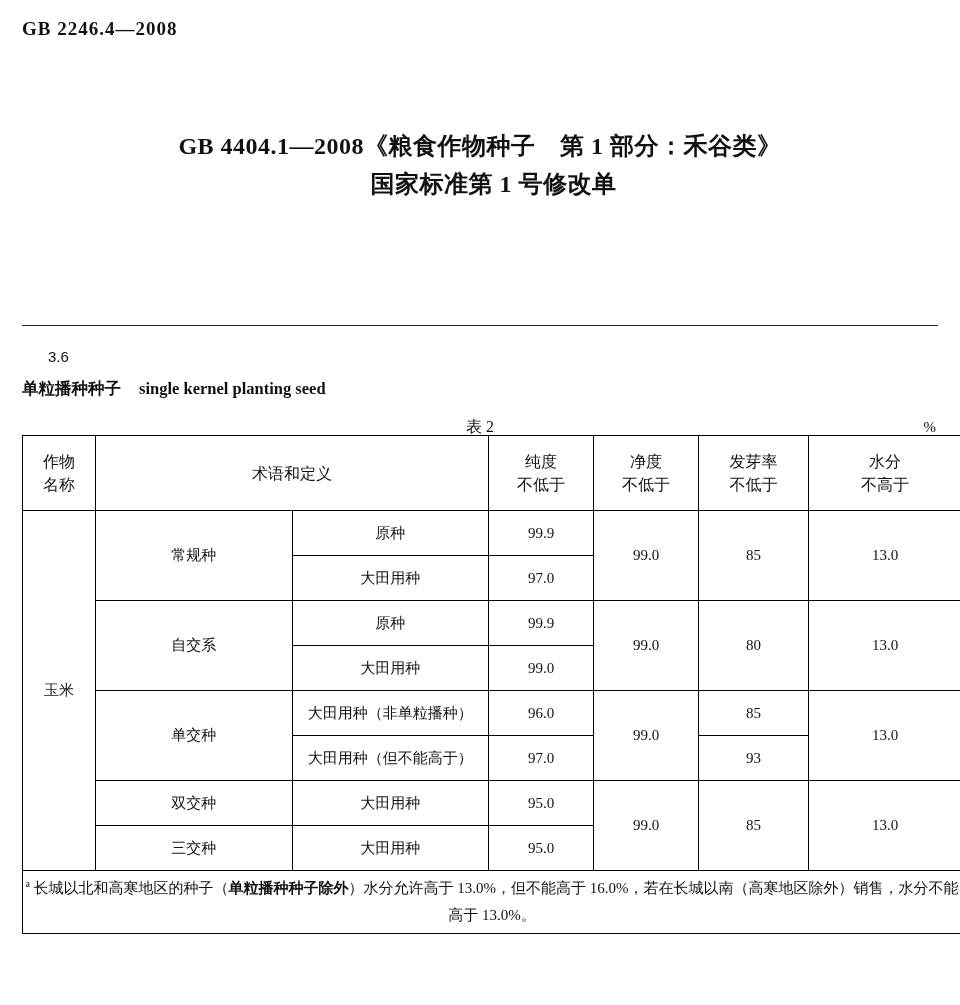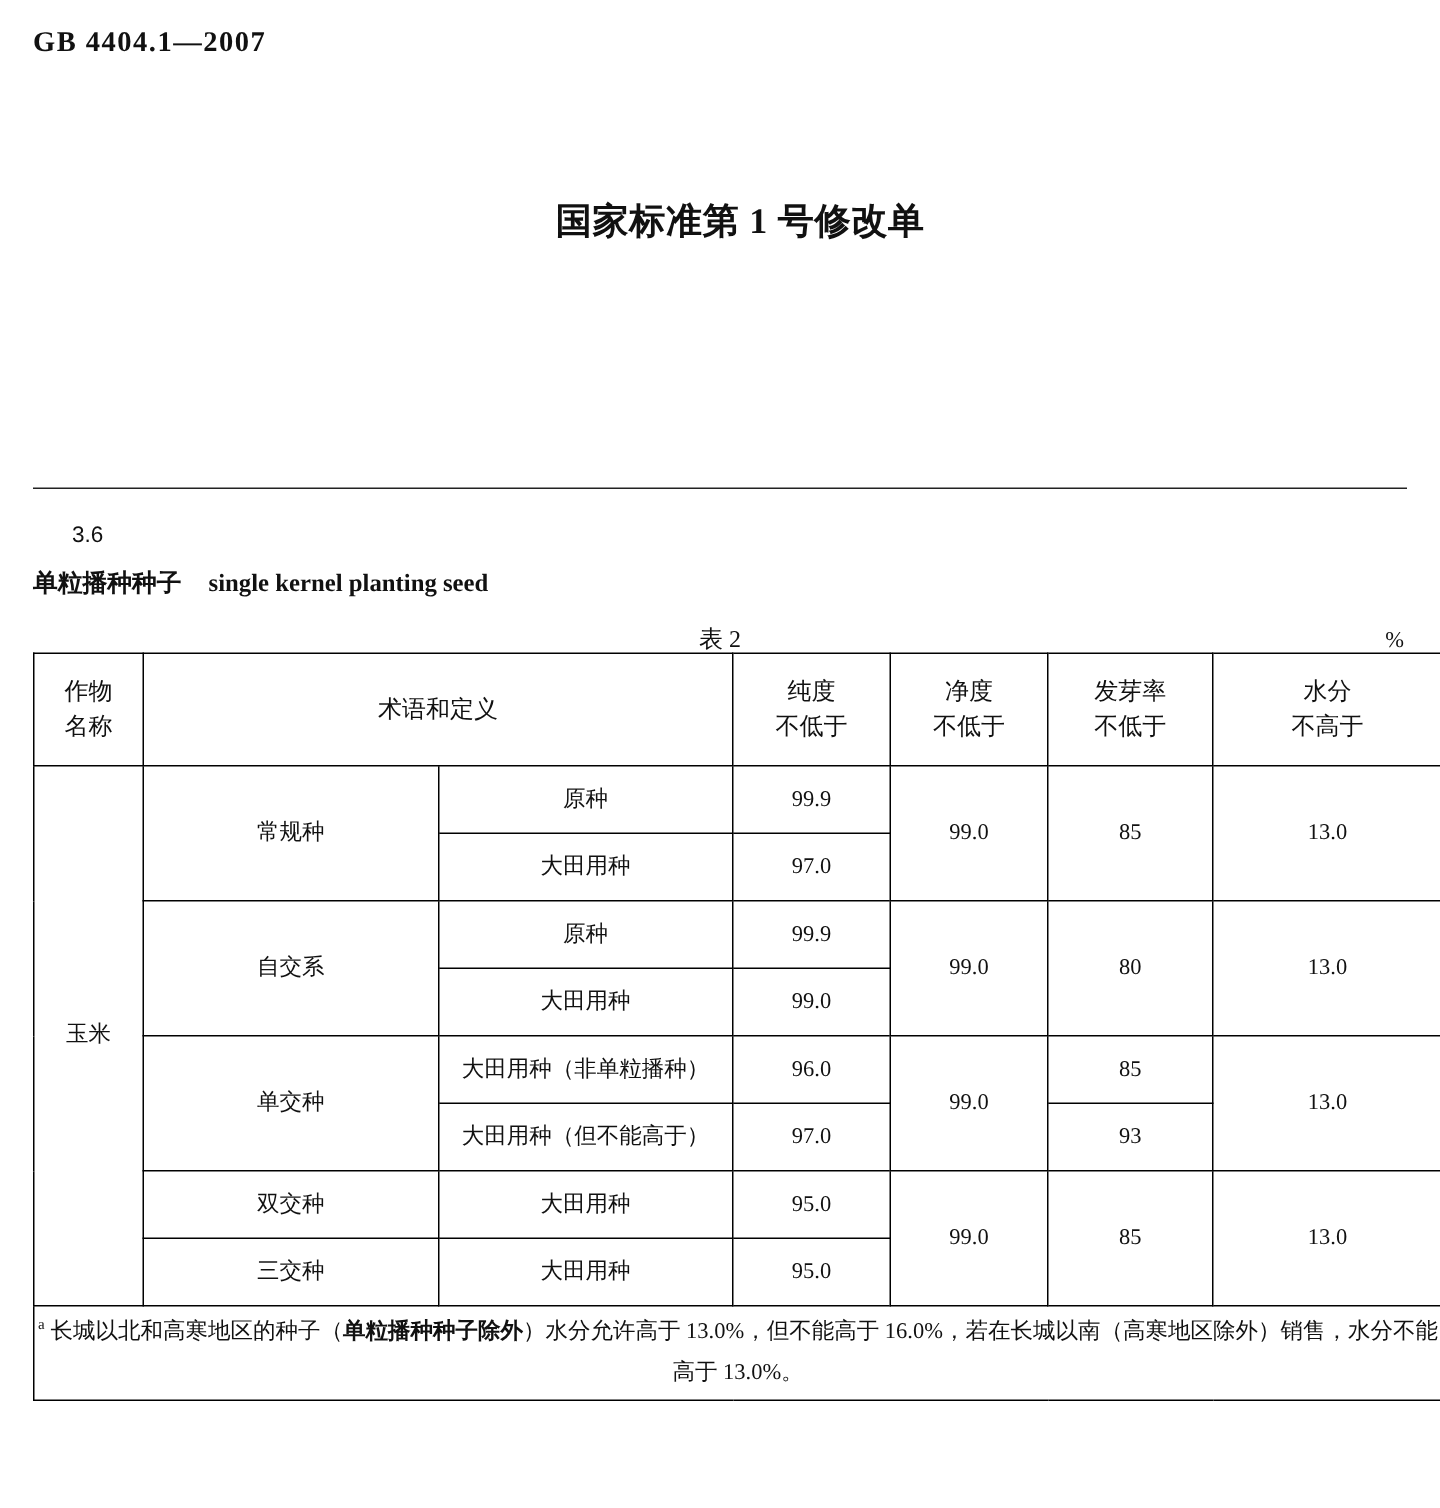--- a/index.html
+++ b/index.html
@@ -149,23 +149,24 @@
   }
   .note-bold {
     font-weight: bold;
   }
 </style>
 </head>
 <body>
 
 <div class="page">
 
-  <div class="header-code">GB 4404.1—2007</div>
+  <div class="header-code">GB 2246.4—2008</div>
 
   <div class="title-block">
+    <div class="title-line1">GB 4404.1—2008《粮食作物种子　第 1 部分：禾谷类》</div>
     <div class="title-line2">国家标准第 1 号修改单</div>
   </div>
 
   <div class="rule"></div>
 
   <div class="body-block">
 
 
     <div class="clause-num">3.6</div>
 

